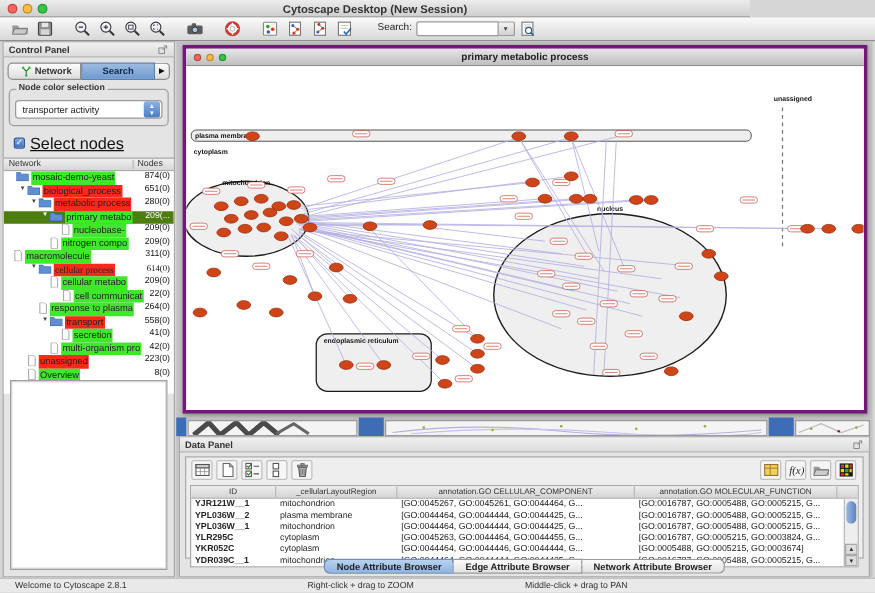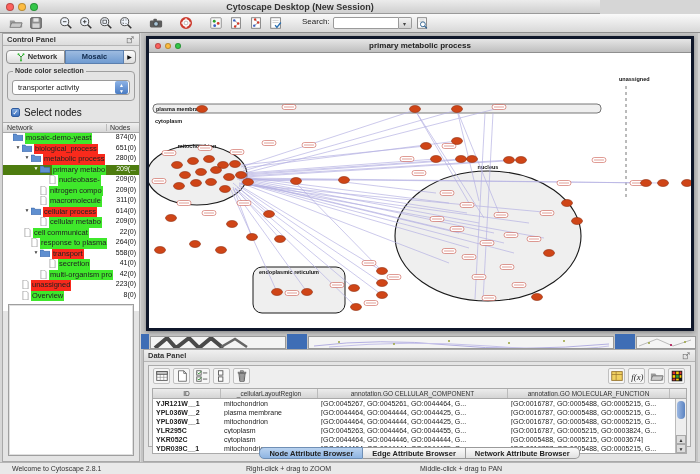--- a/index.html
+++ b/index.html
@@ -54,21 +54,21 @@
     font-size:7px; font-weight:bold; color:#333; }
   .mac-select { width:100%; height:15px; background:#fff; border:1px solid #9a9a9a; border-radius:3px;
     display:flex; align-items:center; justify-content:space-between; font-size:7.5px; padding-left:5px; }
   .mac-select .caps { width:13px; height:13px; margin-right:1px; border-radius:2px;
     background:linear-gradient(#8db3e6,#4a7cc4); color:#fff; font-size:5px; line-height:6px;
     display:flex; flex-direction:column; align-items:center; justify-content:center; }
   .checkrow { display:flex; align-items:center; margin:6px 0 4px 8px; }
   .checkbox { width:9px; height:9px; border-radius:2px; background:linear-gradient(#7fa9e0,#3c70bd);
     border:1px solid #2d5a9e; color:#fff; font-size:7px; line-height:8px; text-align:center;
     margin-right:4px; }
-  .check-label { font-size:10px; color:#111; }
+  .check-label { font-size:13px; color:#111;text-decoration:underline; }
 
   .tree-head { display:flex; height:11px; background:linear-gradient(#efefef,#d7d7d7);
     border-top:1px solid #aaa; border-bottom:1px solid #aaa; font-size:7px; color:#333;
     align-items:center; margin-top:4px; }
   .tree-head .c1 { flex:1; padding-left:4px; border-right:1px solid #bbb; }
   .tree-head .c2 { width:32px; padding-left:3px; }
   .tree { background:#fff; height:178px; overflow:hidden; }
   .trow { position:relative; height:10.5px; display:flex; font-size:7.5px;
     white-space:nowrap; }
   .trow.sel { background:#4d7c0f; }
@@ -81,21 +81,21 @@
   .tcount { position:absolute; right:3px; font-size:7px; color:#111; background:transparent; }
   .trow.sel .tcount { color:#fff; }
   .birdseye { position:absolute; left:5px; top:271px; width:126px; height:152px;
     background:#fff; border:1px solid #9f9f9f; box-shadow:inset 0 0 0 1px #e0e0e0; }
   .birdseye { top:auto; bottom:5px; }
 
   
   .mdi { position:absolute; left:141px; top:33px; width:557px; height:429px; background:#c4c4c4; }
 
   .iframe { position:absolute; left:5px; top:3px; width:548px; height:295px;
-    border:3px solid #0f172a; background:#fff; box-shadow:0 1px 4px rgba(0,0,0,.35); }
+    border:3px solid #701a75; background:#fff; box-shadow:0 1px 4px rgba(0,0,0,.35); }
   .if-titlebar { height:14px; background:linear-gradient(#e6e6e6,#bfbfbf);
     border-bottom:1px solid #8f8f8f; position:relative; display:flex; align-items:center; }
   .if-titlebar .tl { width:6px; height:6px; }
   .if-title { position:absolute; left:0; right:0; text-align:center; font-size:8px;
     font-weight:bold; color:#222; }
   .canvas { position:relative; width:542px; height:275px; background:#fff; overflow:hidden; }
 
   
   .winstrip { position:absolute; left:0px; top:301px; width:557px; height:15px; }
   .ws-blue { position:absolute; top:0; height:15px; background:#3e6db5; }
@@ -268,21 +268,21 @@
             <svg width="10" height="10" viewBox="0 0 16 16">
               <path d="M8 14V8M8 8L4 4M8 8l4-4" stroke="#1a8a1a" stroke-width="1.4" fill="none"></path>
               <circle cx="4" cy="3.5" r="1.6" fill="#33bb33"></circle>
               <circle cx="12" cy="3.5" r="1.6" fill="#33bb33"></circle>
               <circle cx="8" cy="13.5" r="1.6" fill="#33bb33"></circle>
             </svg>
           </span>
           <span>Network</span>
         </div>
         <div class="cp-tab active">
-          <span>Mosaic</span>
+          <span>Search</span>
         </div>
         <div class="cp-tab-more">▶</div>
       </div>
     <div class="groupbox">
       <span class="groupbox-label">Node color selection</span>
       <div class="mac-select">
         <span>transporter activity</span>
         <span class="caps">
             <span>▲</span>
             <span>▼</span>
@@ -351,51 +351,51 @@
         <div class="trow" style="padding-left: 29px;">
           <span class="arrow"></span>
           <span class="ticon">
             <svg width="7" height="9" viewBox="0 0 8 10">
               <path d="M1 0h4l2 2v8H1z" fill="#fff" stroke="#888" stroke-width=".7"></path>
             </svg>
           </span>
           <span class="tlabel green">nitrogen compo</span>
           <span class="tcount">209(0)</span>
         </div>
-        <div class="trow" style="padding-left: 29px;">
+        <div class="trow" style="">
           <span class="arrow"></span>
           <span class="ticon">
             <svg width="7" height="9" viewBox="0 0 8 10">
               <path d="M1 0h4l2 2v8H1z" fill="#fff" stroke="#888" stroke-width=".7"></path>
             </svg>
           </span>
           <span class="tlabel green">macromolecule</span>
           <span class="tcount">311(0)</span>
         </div>
-        <div class="trow" style="padding-left: 20px;">
+        <div class="trow" style="padding-left: 20px; font-family: Liberation Serif, serif;">
           <span class="arrow">▼</span>
           <span class="ticon">
             <svg width="10" height="8" viewBox="0 0 12 9">
               <path d="M0 1h4l1 1.5h7V9H0z" fill="#5f8fd0" stroke="#2d5a9e" stroke-width=".6"></path>
             </svg>
           </span>
           <span class="tlabel red">cellular process</span>
           <span class="tcount">614(0)</span>
         </div>
         <div class="trow" style="padding-left: 29px;">
           <span class="arrow"></span>
           <span class="ticon">
             <svg width="7" height="9" viewBox="0 0 8 10">
               <path d="M1 0h4l2 2v8H1z" fill="#fff" stroke="#888" stroke-width=".7"></path>
             </svg>
           </span>
           <span class="tlabel green">cellular metabo</span>
           <span class="tcount">209(0)</span>
         </div>
-        <div class="trow" style="padding-left: 13px;">
+        <div class="trow" style="padding-left: 39px;">
           <span class="arrow"></span>
           <span class="ticon">
             <svg width="7" height="9" viewBox="0 0 8 10">
               <path d="M1 0h4l2 2v8H1z" fill="#fff" stroke="#888" stroke-width=".7"></path>
             </svg>
           </span>
           <span class="tlabel green">cell communicat</span>
           <span class="tcount">22(0)</span>
         </div>
         <div class="trow" style="padding-left: 20px;">

